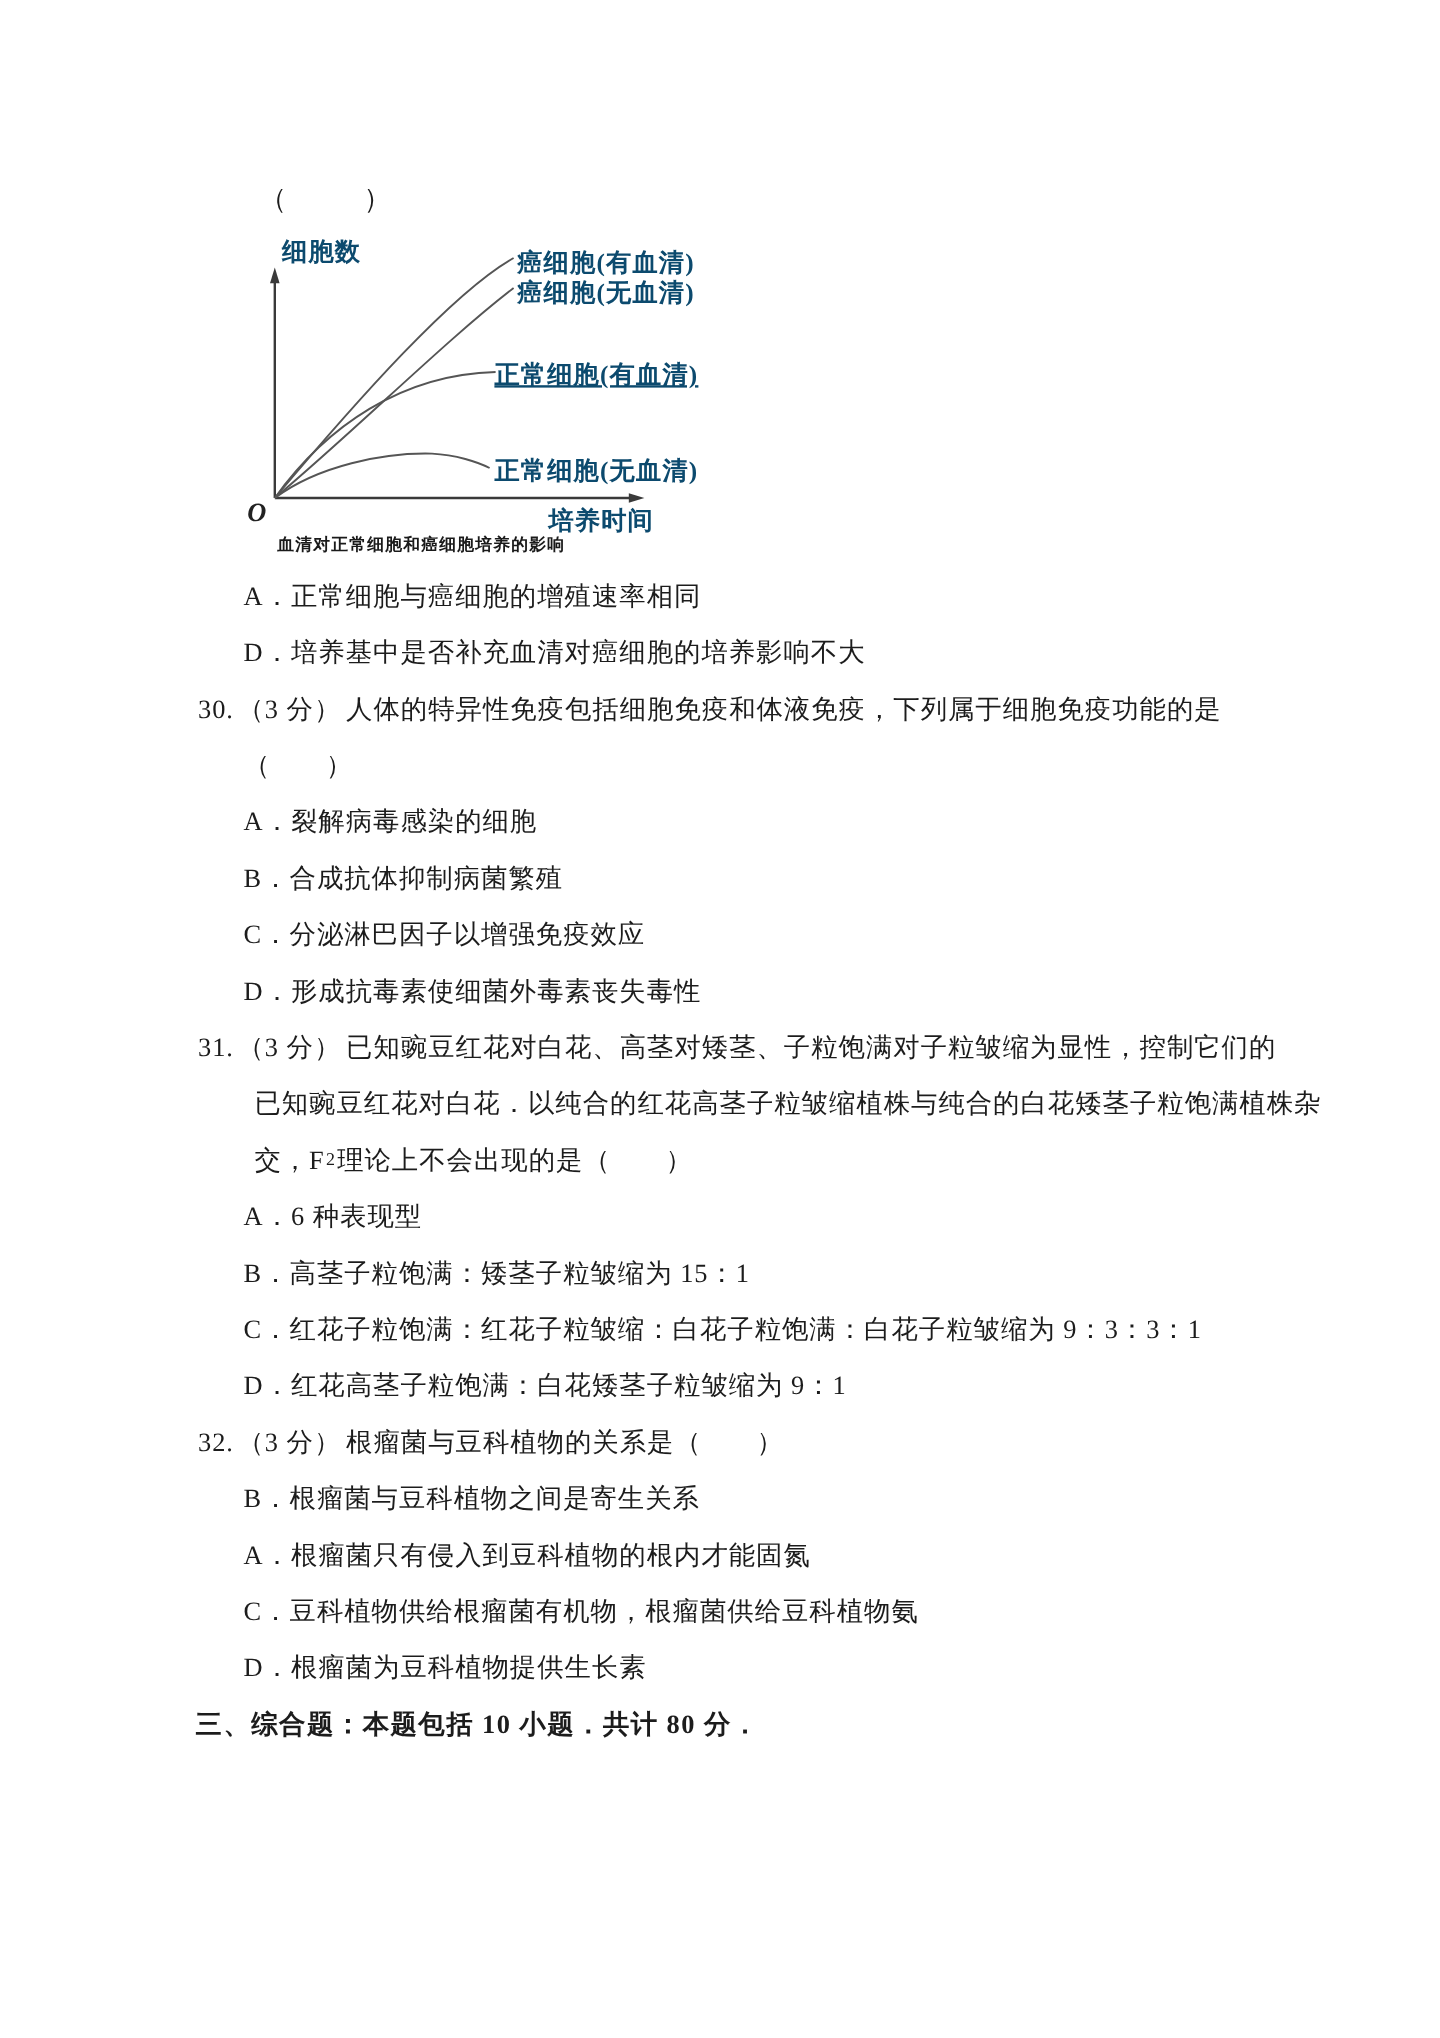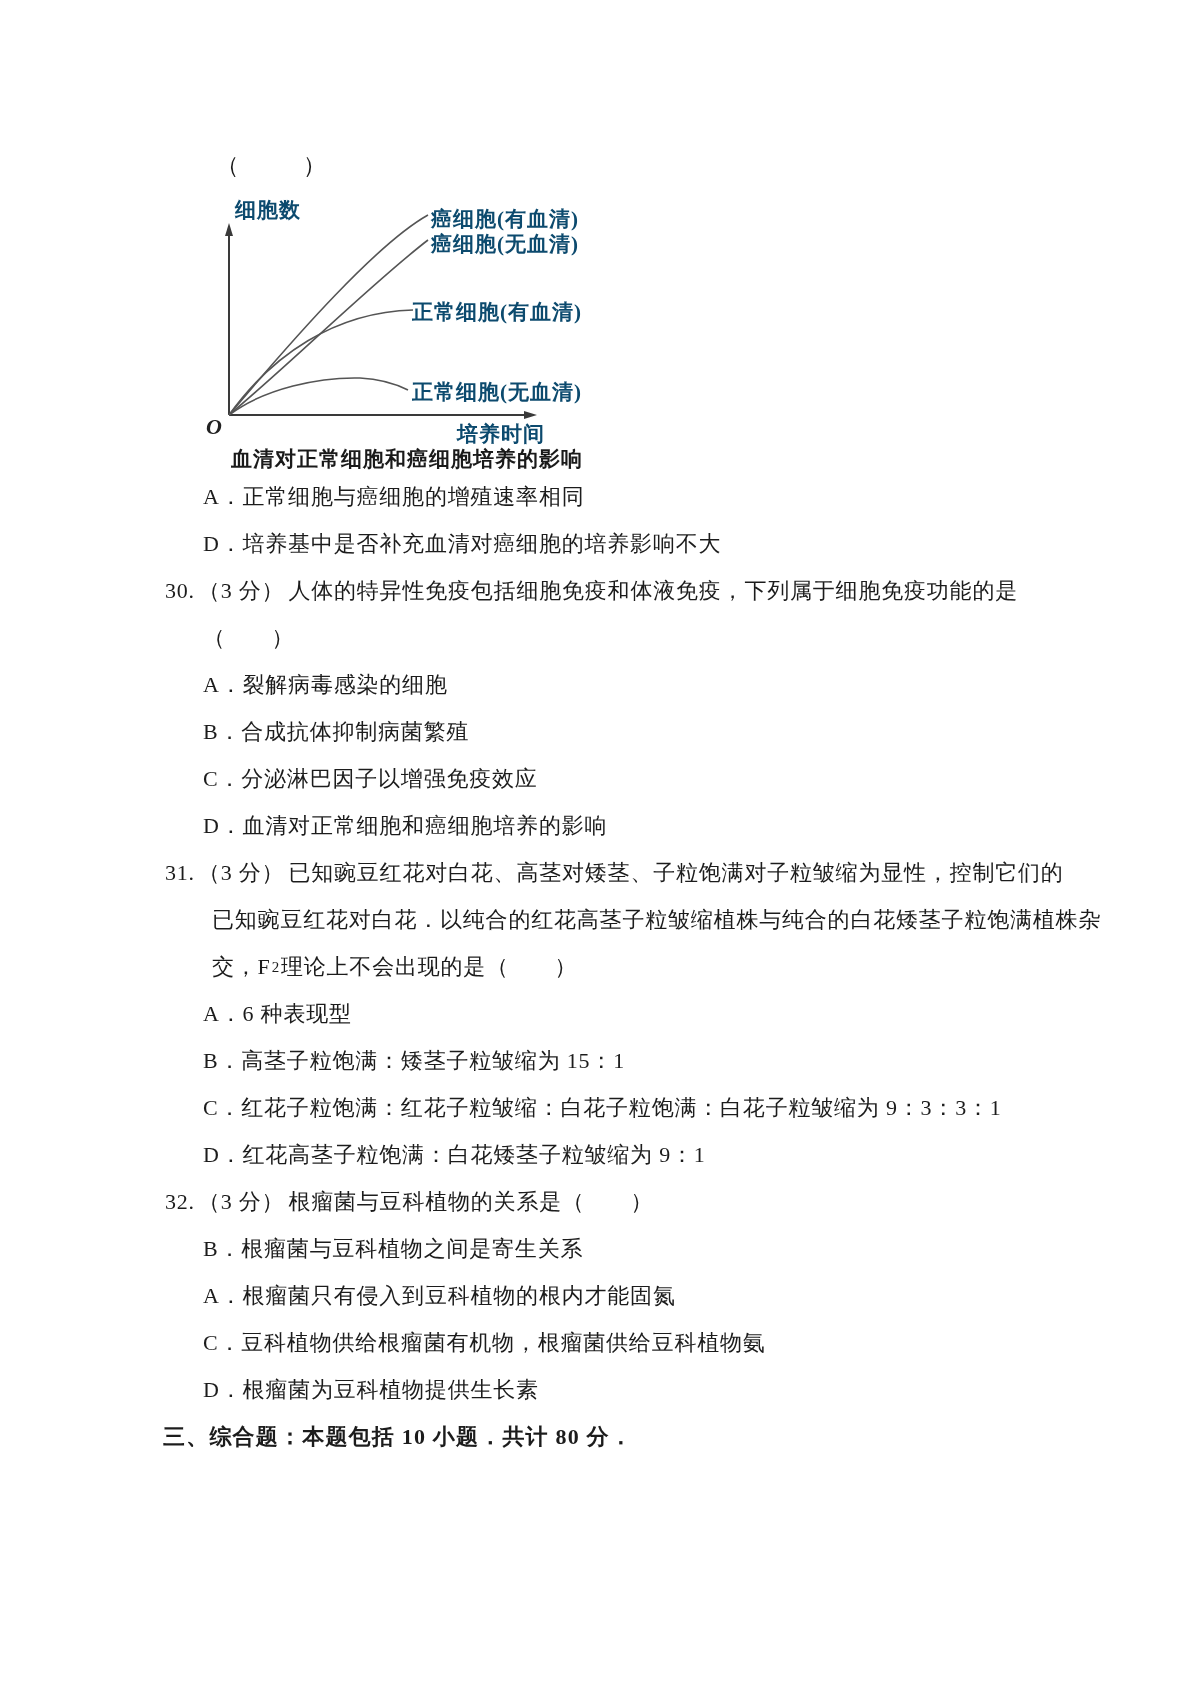--- a/index.html
+++ b/index.html
@@ -19,30 +19,30 @@
   
   .chart{position:absolute;left:0;top:0;width:1200px;height:480px;}
   .chart svg{position:absolute;left:210px;top:185px;}
   .clabel{
     position:absolute;font-size:21px;font-weight:600;
     letter-spacing:1px;white-space:nowrap;color:#0c4a6e;
   }
   .ylab{left:235px;top:196px;}
   .lab1{left:431px;top:205px;}
   .lab2{left:431px;top:230px;}
-  .lab3{left:412px;top:298px;}
+  .lab3{left:412px;top:298px;text-decoration:underline;}
   .lab4{left:412px;top:378px;}
   .xlab{left:457px;top:420px;}
   .olab{
     position:absolute;left:206px;top:414px;
     font-size:22px;font-style:italic;font-weight:700;color:#222;
   }
   .caption{
     position:absolute;left:231px;top:445px;
-    font-size:21px;font-weight:700;letter-spacing:1px;
+    font-size:14px;font-weight:700;letter-spacing:1px;
     white-space:nowrap;color:#1a1a1a;
   }
   
   .text-block{position:absolute;left:0;top:473px;width:1200px;}
   .line{
     height:47px;display:flex;align-items:center;
     font-size:22px;letter-spacing:0.8px;white-space:nowrap;
   }
   .line.q{padding-left:165px;}
   .line.opt{padding-left:203px;}
@@ -103,21 +103,21 @@
     <div class="line opt">
         <span>A．裂解病毒感染的细胞</span>
       </div>
     <div class="line opt">
         <span>B．合成抗体抑制病菌繁殖</span>
       </div>
     <div class="line opt">
         <span>C．分泌淋巴因子以增强免疫效应</span>
       </div>
     <div class="line opt">
-        <span>D．血清对正常细胞和癌细胞培养的影响</span>
+        <span>D．形成抗毒素使细菌外毒素丧失毒性</span>
       </div>
 
     <div class="line q">
       <span class="qnum">31.</span>
       <span class="qpts">（3 分）</span>
       <span>已知豌豆红花对白花、高茎对矮茎、子粒饱满对子粒皱缩为显性，控制它们的</span>
     </div>
     <div class="line cont">
         <span>已知豌豆红花对白花．以纯合的红花高茎子粒皱缩植株与纯合的白花矮茎子粒饱满植株杂</span>
       </div>

